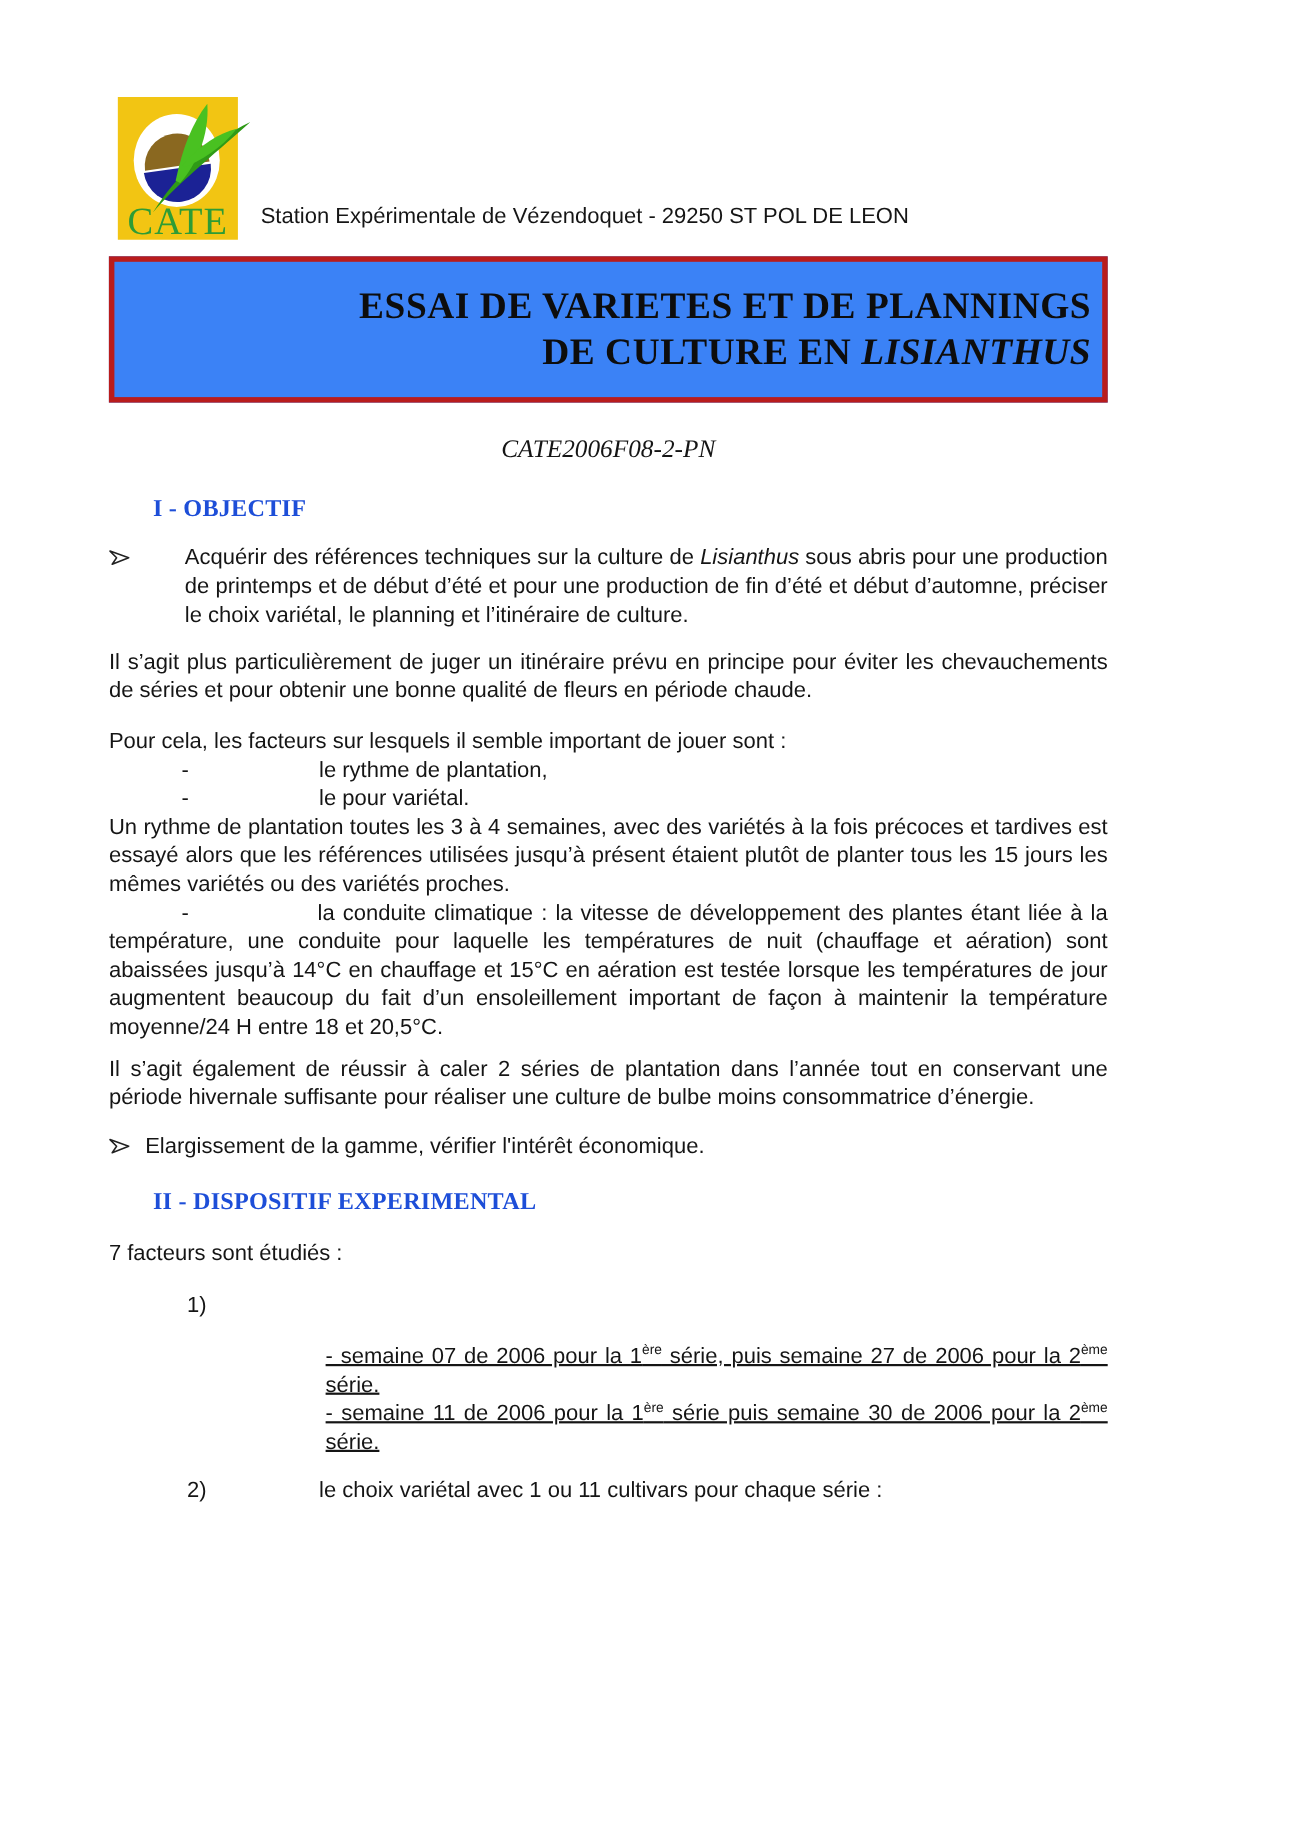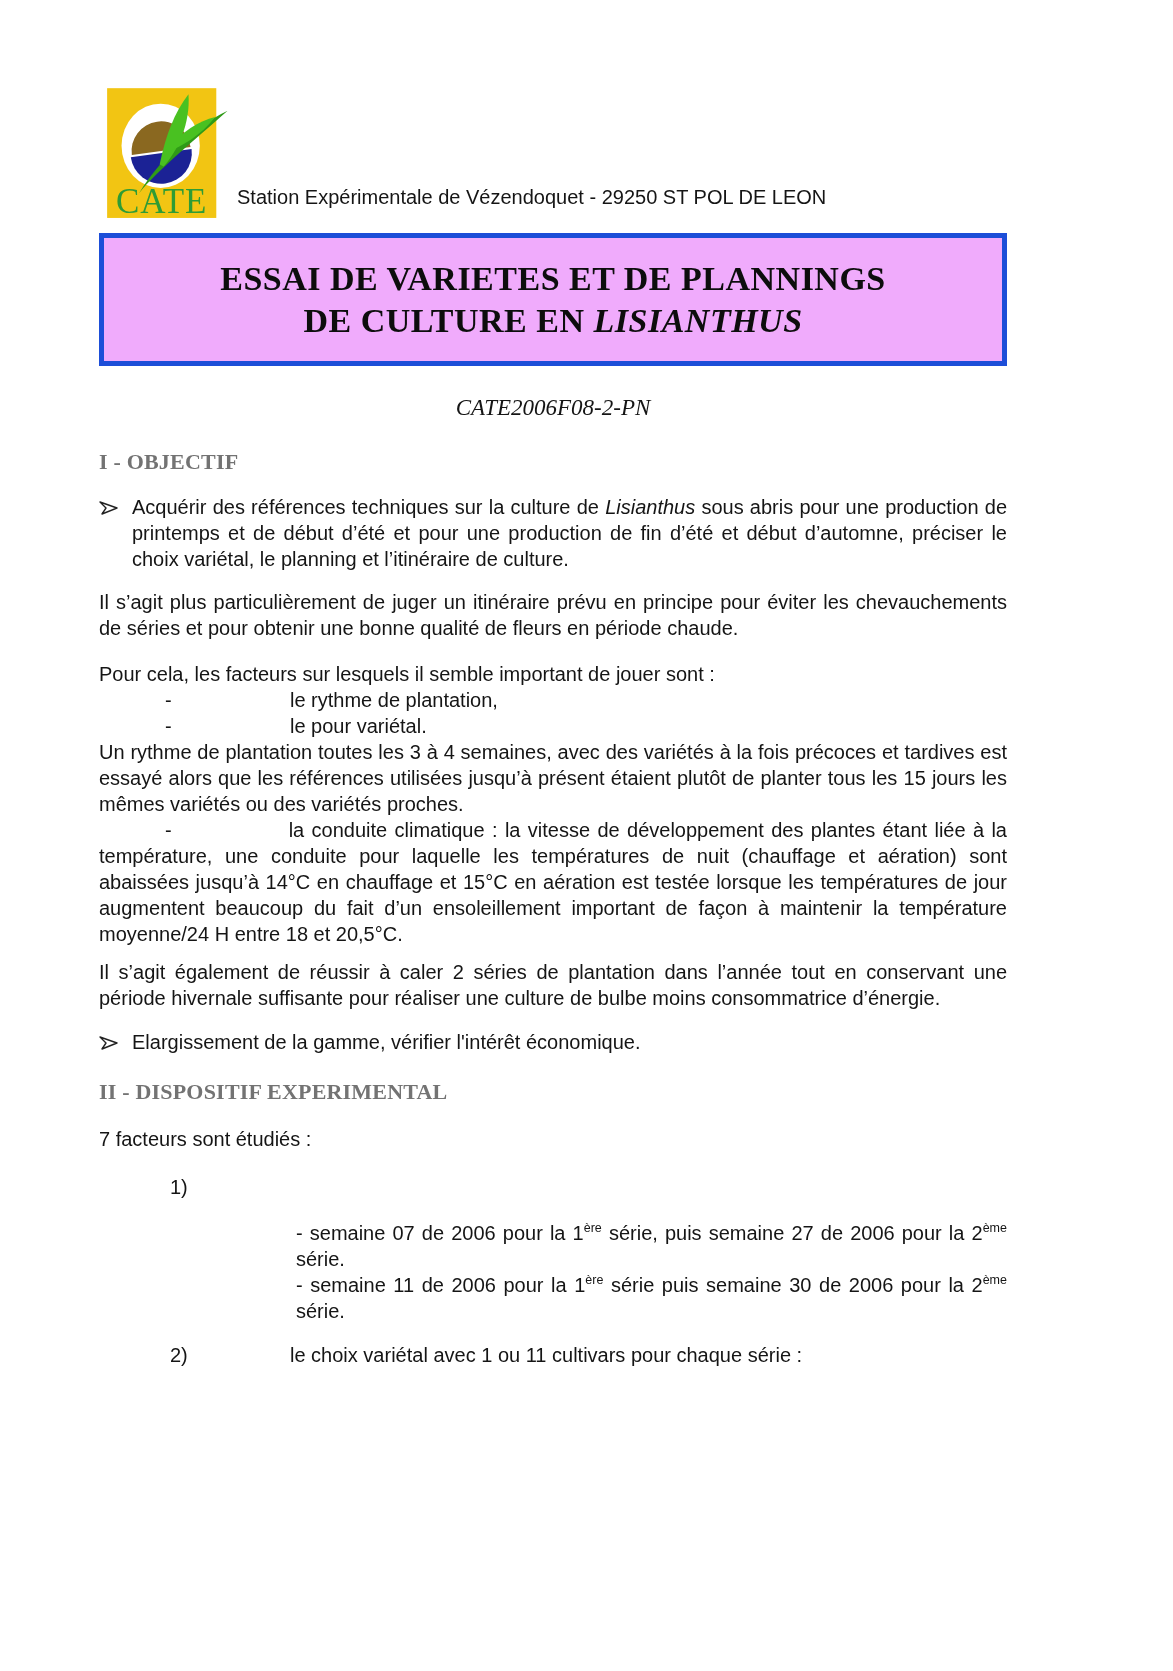--- a/index.html
+++ b/index.html
@@ -11,41 +11,41 @@
   }
   .content { padding-left:99px; padding-right:166px; }
 
   
   .header-row { position:relative; height:134px; margin-top:84px; }
   .logo { position:absolute; left:0; top:-2px; width:146px; height:138px; }
   .station { position:absolute; left:138px; top:100px; white-space:nowrap; }
 
   
   .title-box {
-    margin-top:15px; border:5px solid #1d4ed8; background:#f0abfc;
-    text-align:center; padding:20px 10px 19px;
+    margin-top:15px; border:5px solid #b91c1c; background:#3b82f6;
+    text-align:right; padding:20px 10px 19px;
     font-family:"Liberation Serif", serif; font-weight:bold;
     font-size:34px; line-height:42px; color:#0d0d0d; letter-spacing:0.5px;
   }
   .title-box .it { font-style:italic; }
 
   .reference {
     margin-top:29px; text-align:center;
     font-family:"Liberation Serif", serif; font-style:italic; font-size:23px;
   }
 
   .sec-heading {
     font-family:"Liberation Serif", serif; font-weight:bold; font-size:22px;
-    line-height:28px; color:#737373; letter-spacing:0.2px;
+    line-height:28px; color:#1d4ed8; letter-spacing:0.2px;margin-left:40px;
   }
   .sec-heading.first { margin-top:27px; }
   .sec-heading.second { margin-top:20px; }
 
   .bullet-row { display:flex; }
-  .bullet-row.b1 { margin-top:18px; }
+  .bullet-row.b1 { margin-top:18px;gap:36px; }
   .bullet-row.b2 { margin-top:18px; }
   .bullet-arrow { flex:none; width:33px; padding-top:3px; }
   .bullet-text { flex:1; text-align:justify; }
 
   .para-j { text-align:justify; }
   .mt17 { margin-top:17px; }
   .mt20 { margin-top:20px; }
   .mt12 { margin-top:12px; }
 
   .dash-row { display:flex; }
@@ -53,21 +53,21 @@
 
   .para-indent { text-align:justify; text-indent:66px; }
   .tab-gap { display:inline-block; width:117px; }
 
   .numbered { display:flex; }
   .numbered.f1 { margin-top:22px; }
   .numbered.f2 { margin-top:18px; }
   .num-col { flex:none; width:191px; padding-left:71px; }
   .num-label { flex:1; }
 
-  .sub-block { margin-left:197px; margin-top:20px; }
+  .sub-block { margin-left:197px; margin-top:20px;text-decoration:underline; }
   .sub-para { text-align:justify; }
 
   sup { font-size:12.5px; line-height:0; vertical-align:super; }
 </style>
 </head>
 <body>
 
 <div class="page">
   <div class="content">
 

